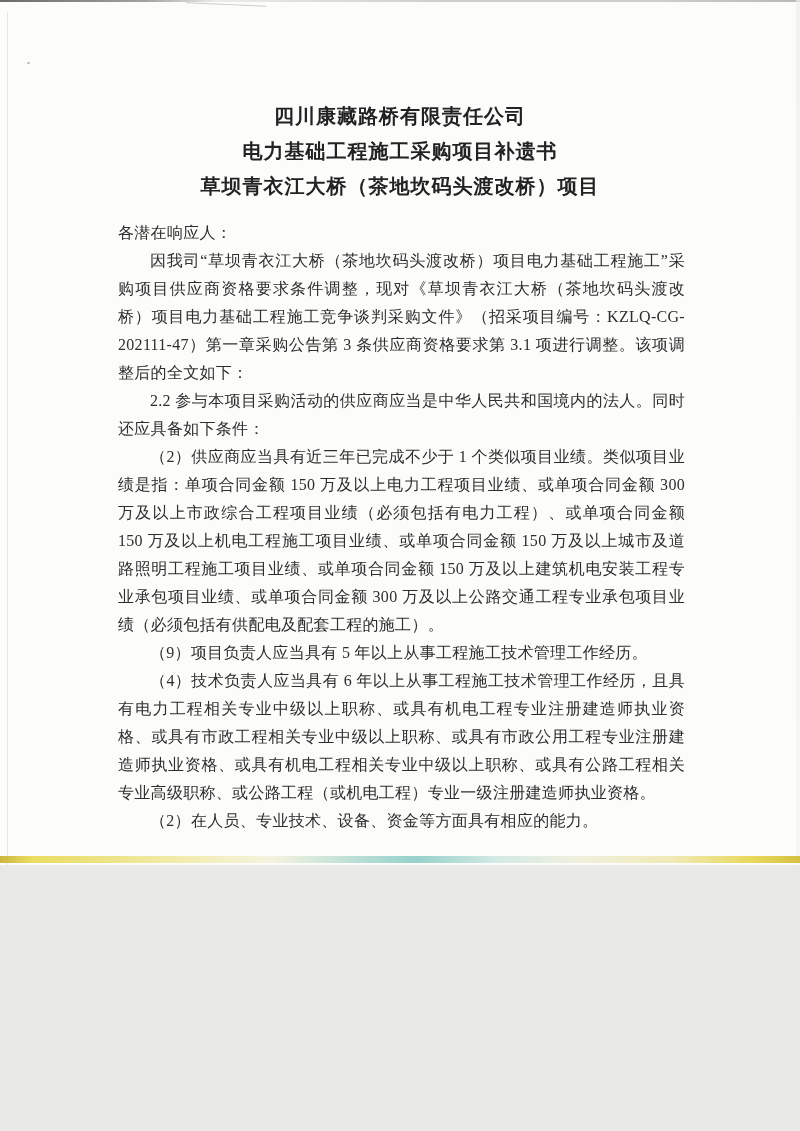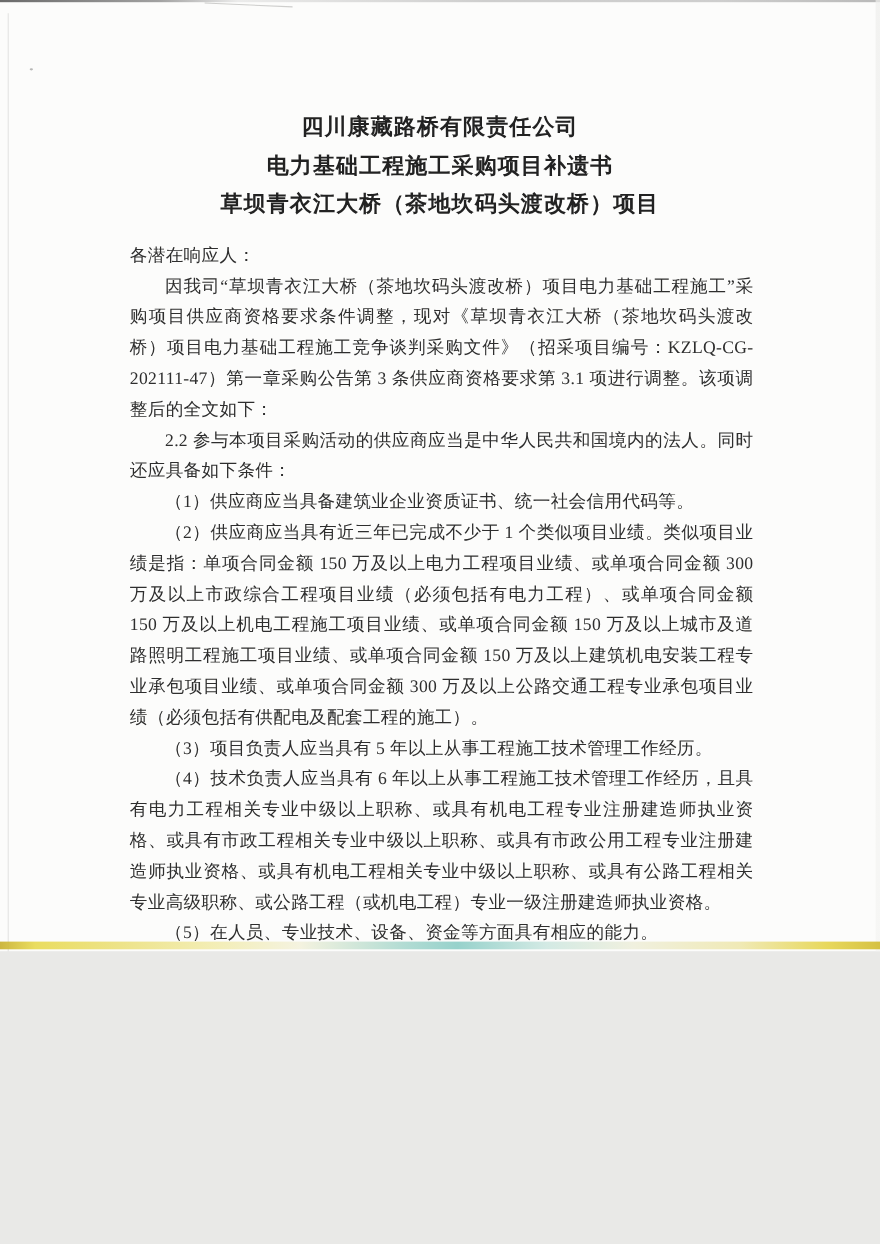--- a/index.html
+++ b/index.html
@@ -109,29 +109,28 @@
     </div>
 
   <div class="doc-body">
     <p class="salutation">各潜在响应人：</p>
     <div>
 
         <p class="para">因我司“草坝青衣江大桥（茶地坎码头渡改桥）项目电力基础工程施工”采购项目供应商资格要求条件调整，现对《草坝青衣江大桥（茶地坎码头渡改桥）项目电力基础工程施工竞争谈判采购文件》（招采项目编号：KZLQ-CG-202111-47）第一章采购公告第 3 条供应商资格要求第 3.1 项进行调整。该项调整后的全文如下：</p>
 
         <p class="para">2.2 参与本项目采购活动的供应商应当是中华人民共和国境内的法人。同时还应具备如下条件：</p>
 
-        <p class="para">（1）供应商应当具备建筑业企业资质证书、统一社会信用代码等。</p>
 
         <p class="para">（2）供应商应当具有近三年已完成不少于 1 个类似项目业绩。类似项目业绩是指：单项合同金额 150 万及以上电力工程项目业绩、或单项合同金额 300 万及以上市政综合工程项目业绩（必须包括有电力工程）、或单项合同金额 150 万及以上机电工程施工项目业绩、或单项合同金额 150 万及以上城市及道路照明工程施工项目业绩、或单项合同金额 150 万及以上建筑机电安装工程专业承包项目业绩、或单项合同金额 300 万及以上公路交通工程专业承包项目业绩（必须包括有供配电及配套工程的施工）。</p>
 
-        <p class="para">（3）项目负责人应当具有 5 年以上从事工程施工技术管理工作经历。</p>
+        <p class="para">（9）项目负责人应当具有 5 年以上从事工程施工技术管理工作经历。</p>
 
         <p class="para">（4）技术负责人应当具有 6 年以上从事工程施工技术管理工作经历，且具有电力工程相关专业中级以上职称、或具有机电工程专业注册建造师执业资格、或具有市政工程相关专业中级以上职称、或具有市政公用工程专业注册建造师执业资格、或具有机电工程相关专业中级以上职称、或具有公路工程相关专业高级职称、或公路工程（或机电工程）专业一级注册建造师执业资格。</p>
 
-        <p class="para">（5）在人员、专业技术、设备、资金等方面具有相应的能力。</p>
+        <p class="para">（2）在人员、专业技术、设备、资金等方面具有相应的能力。</p>
 
       </div>
   </div>
 
   <div class="sig-company">四川康藏路桥有限责任公司</div>
   <div class="sig-date">2021 年 11 月 19 日</div>
 
   <svg class="pen-mark" viewBox="0 0 28 16">
     <path d="M1 10 C 6 4, 10 12, 15 6 S 24 9, 27 5" fill="none" stroke="#9a9a98" stroke-width="1.1"></path>
   </svg>

